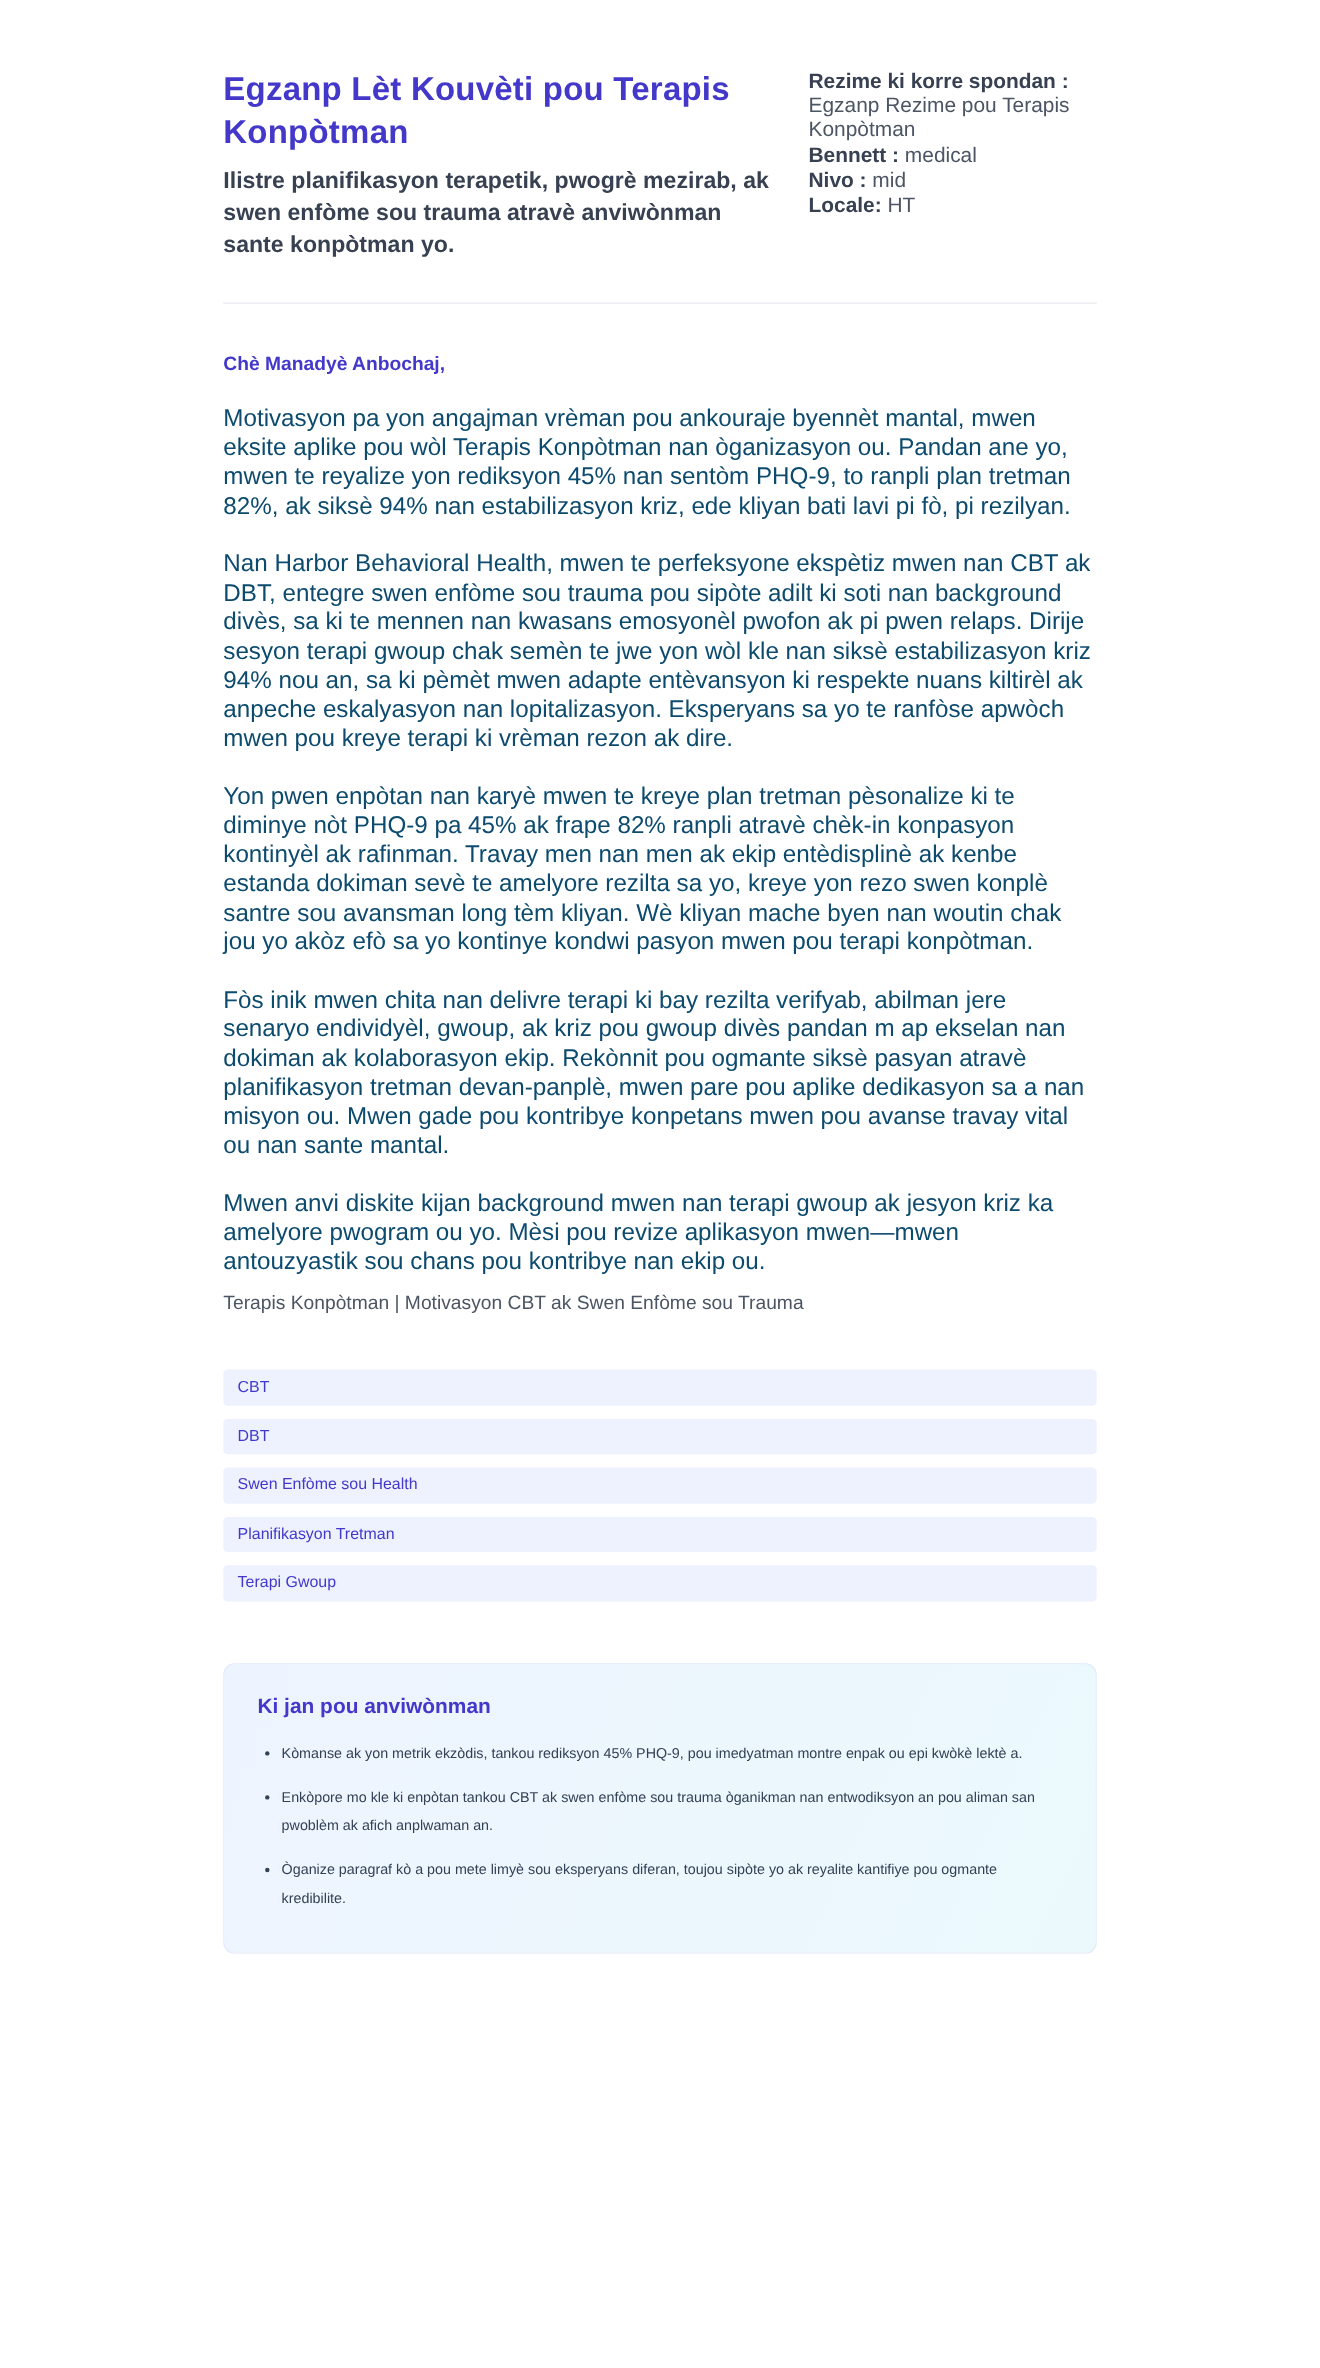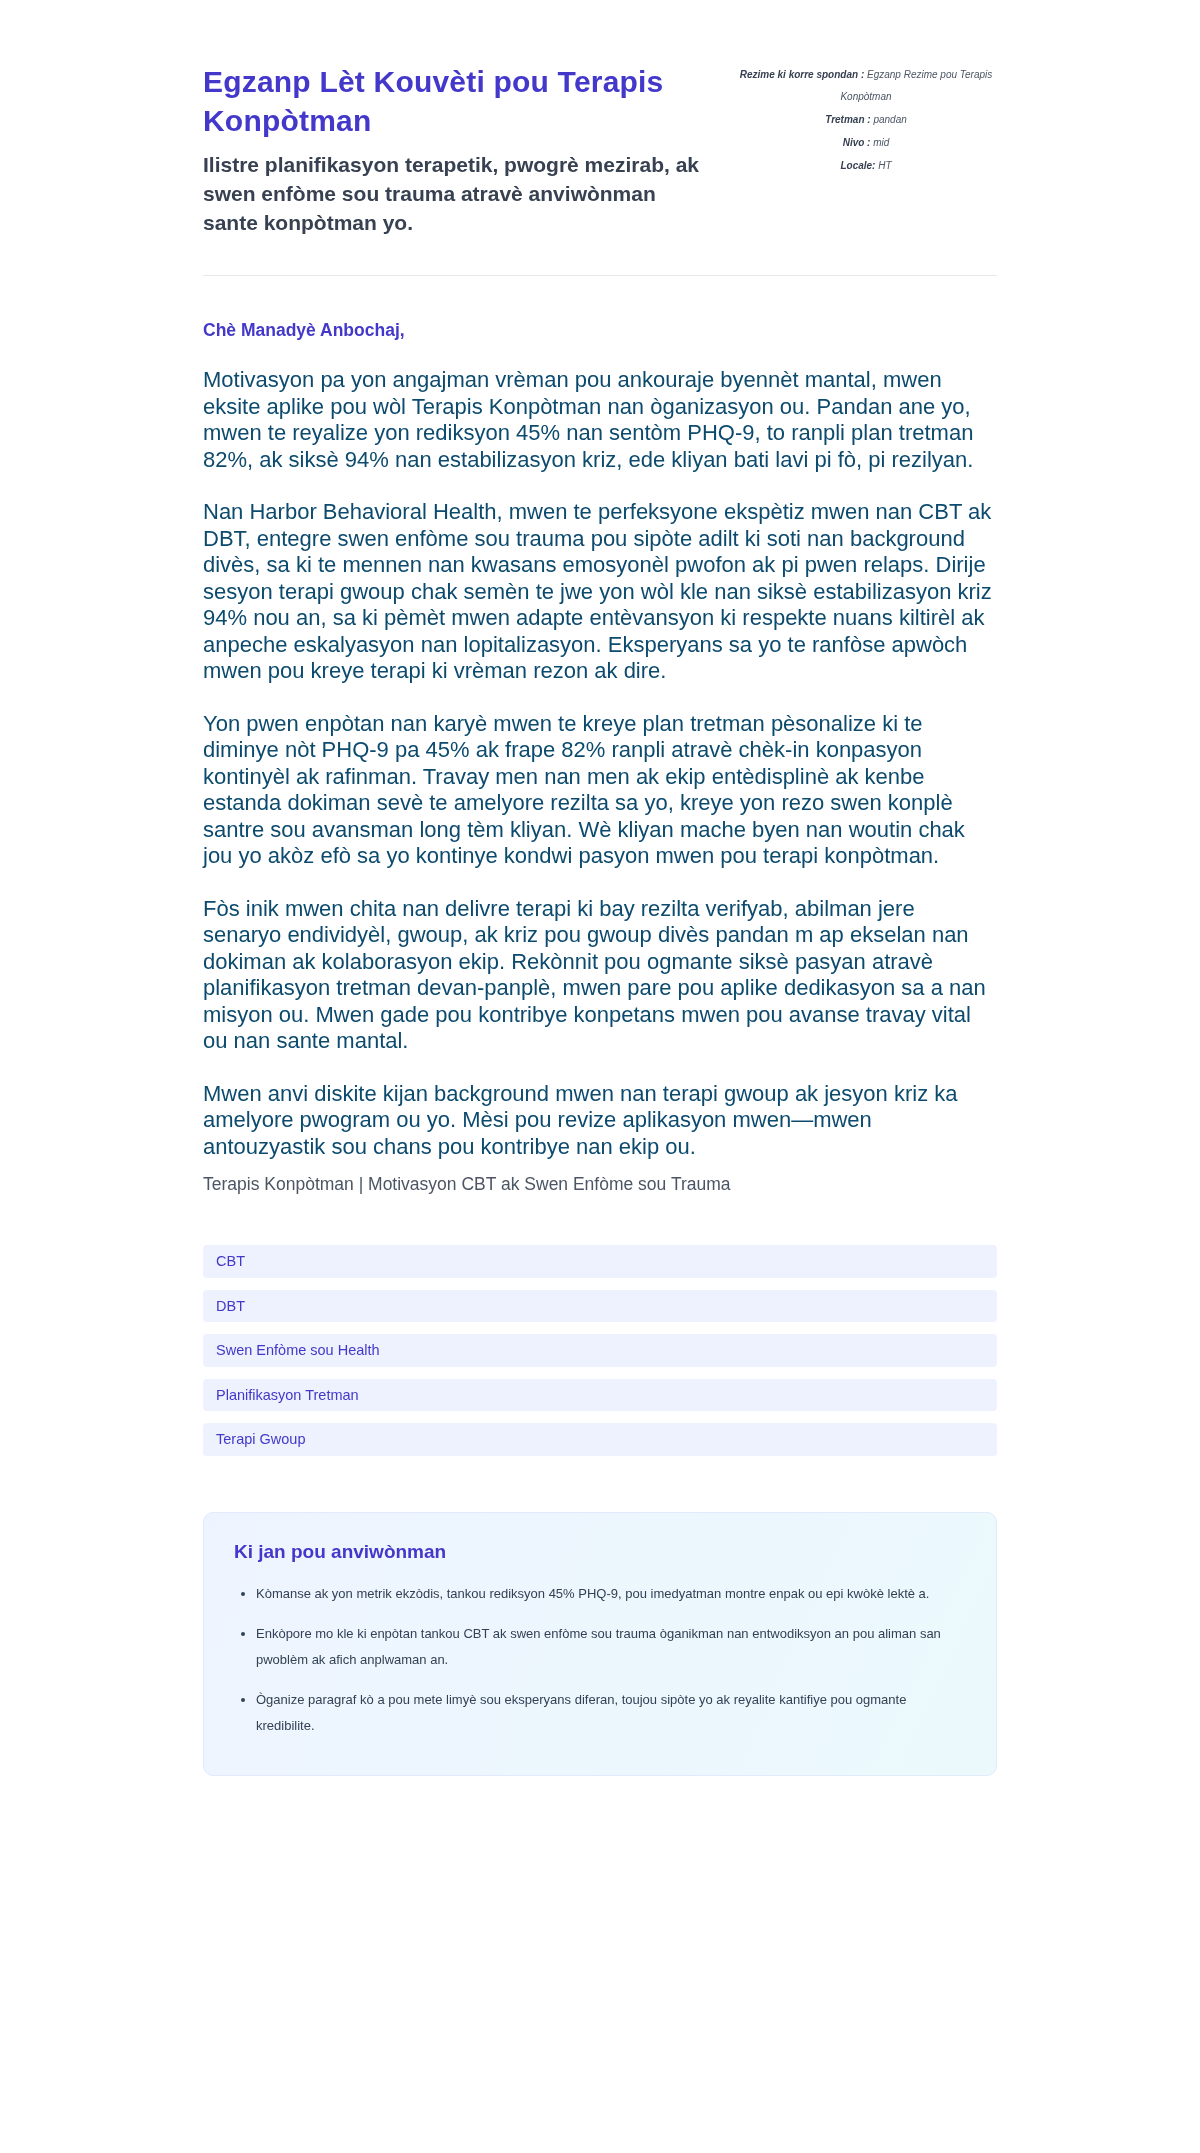--- a/index.html
+++ b/index.html
@@ -36,26 +36,25 @@
   .subtitle {
     margin-top: 10px;
     color: #374151;
     font-size: 21px;
     line-height: 29px;
     font-weight: 700;
   }
   .meta {
     width: 262px;
     flex-shrink: 0;
-    text-align: center;
-    font-size: 10px;
+    text-align: left;
+    font-size: 19px;
     line-height: 22px;
     color: #4b5563;
     padding-top: 2px;
-    font-style: italic;
   }
   .meta-row { margin-bottom: 1px; }
   .meta-label { font-weight: 700; color: #374151; }
   .meta-value { font-weight: 400; color: #4b5563; }
   .divider {
     border: none;
     border-top: 1px solid #e5e7eb;
     margin-top: 38px;
   }
   .greeting {
@@ -143,22 +142,22 @@
       <div class="header-left">
         <h1 class="title">Egzanp Lèt Kouvèti pou Terapis Konpòtman</h1>
         <p class="subtitle">Ilistre planifikasyon terapetik, pwogrè mezirab, ak swen enfòme sou trauma atravè anviwònman sante konpòtman yo.</p>
       </div>
       <aside class="meta">
         <div class="meta-row">
           <span class="meta-label">Rezime ki korre spondan :</span>
           <span class="meta-value">Egzanp Rezime pou Terapis Konpòtman</span>
         </div>
         <div class="meta-row">
-          <span class="meta-label">Tretman :</span>
-          <span class="meta-value">pandan</span>
+          <span class="meta-label">Bennett :</span>
+          <span class="meta-value">medical</span>
         </div>
         <div class="meta-row">
           <span class="meta-label">Nivo :</span>
           <span class="meta-value">mid</span>
         </div>
         <div class="meta-row">
           <span class="meta-label">Locale:</span>
           <span class="meta-value">HT</span>
         </div>
       </aside>

